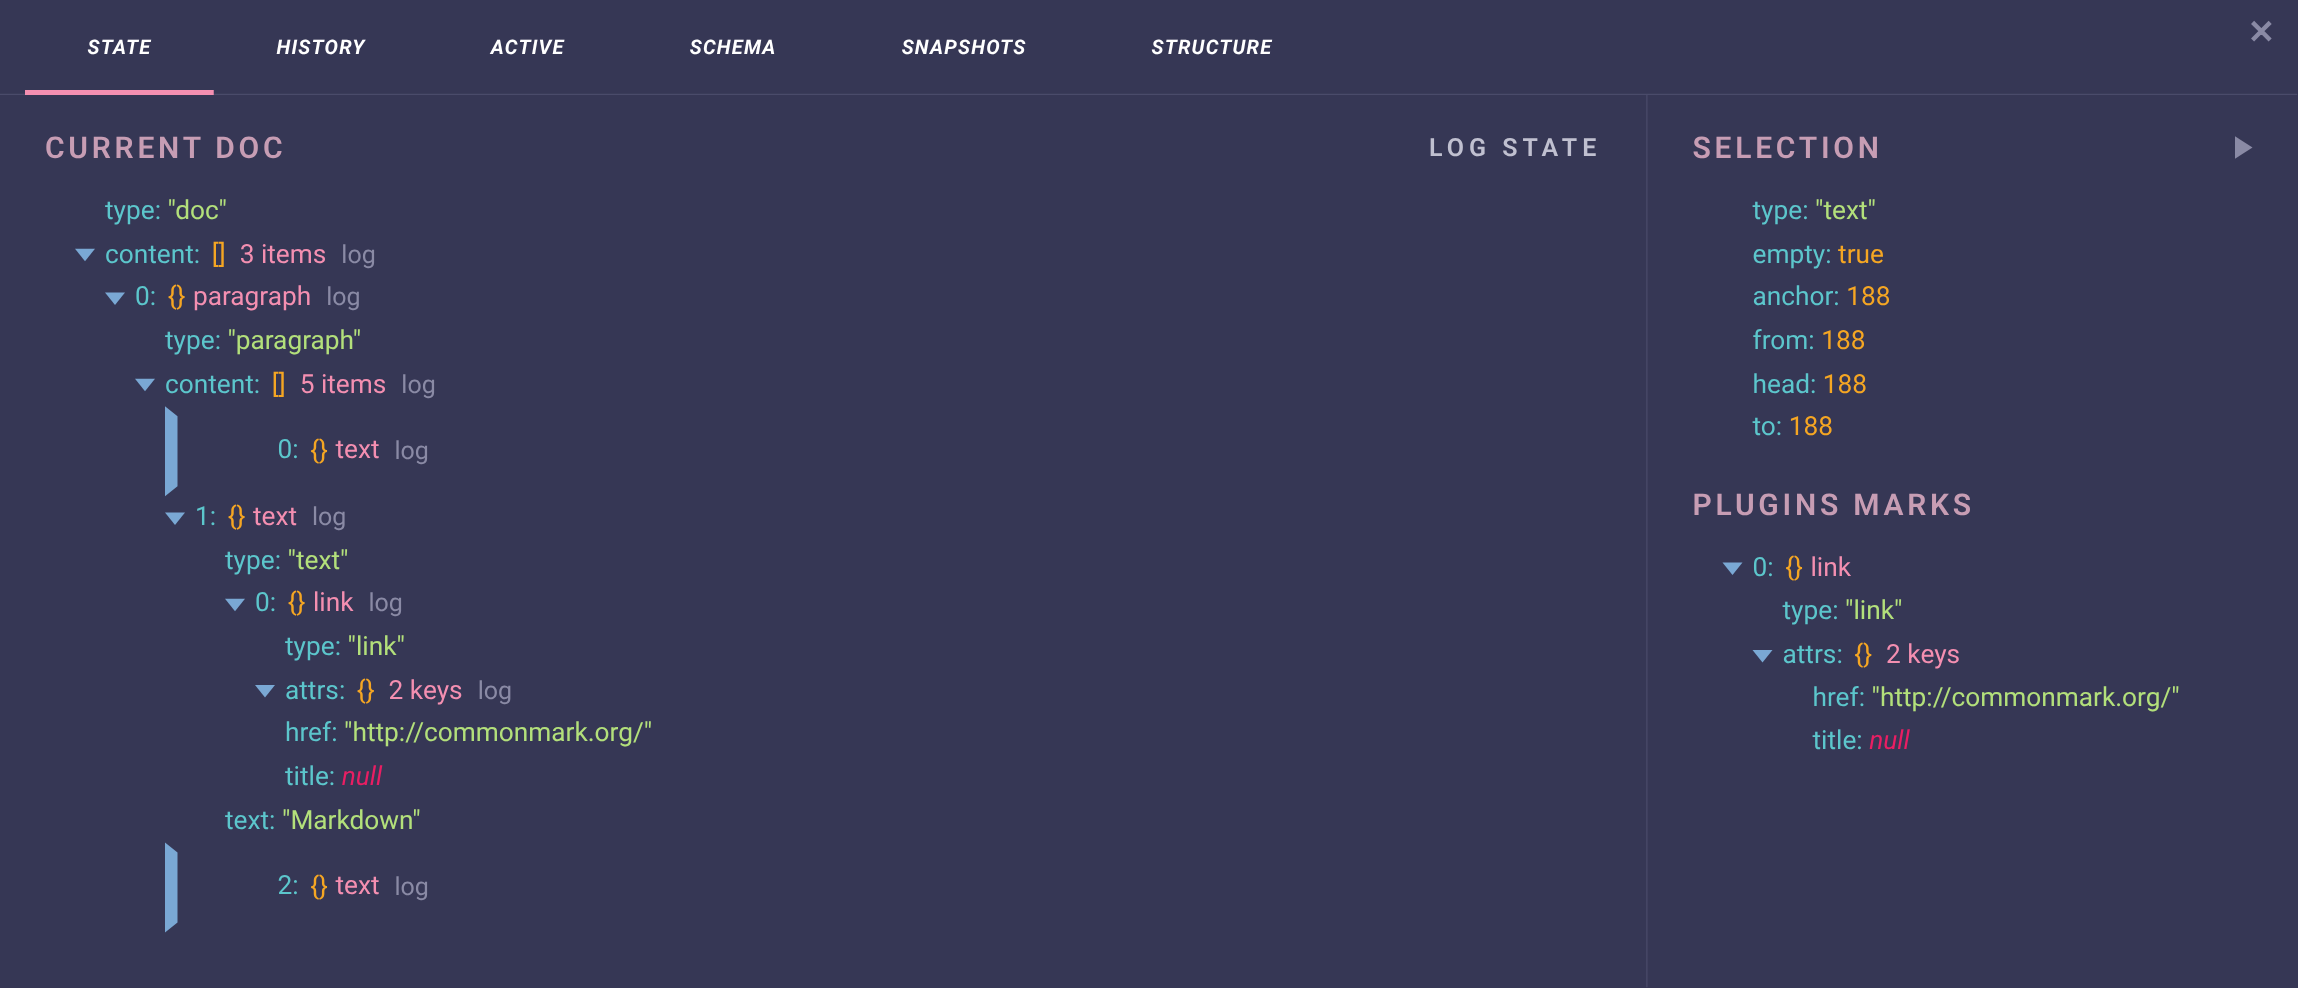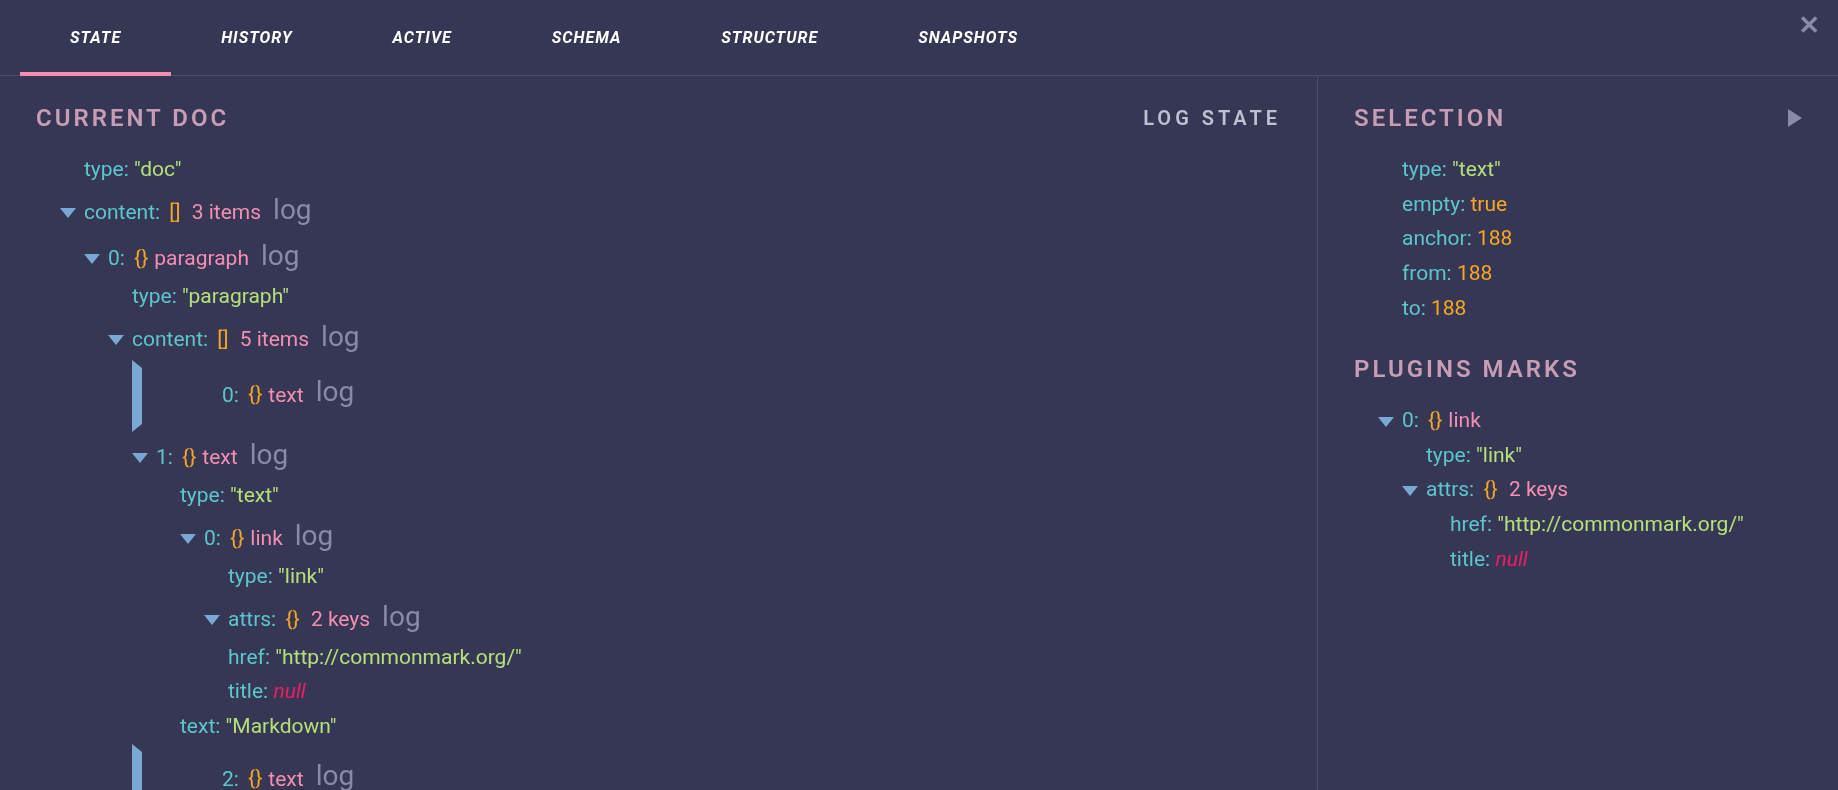--- a/index.html
+++ b/index.html
@@ -127,21 +127,21 @@
     border-bottom: 8px solid transparent;
     border-left: 10px solid #7aa8d4;
   }
   .key { color: var(--key-teal); text-align: right; }
   .str { color: var(--string-green); }
   .num { color: var(--number-orange); }
   .brace { color: var(--brace-orange); margin: 0 6px 0 4px;}
   .pink { color: var(--link-pink); }
   .null { color: var(--null-pink); font-style: italic; }
   .true { color: var(--number-orange); text-align: right; }
-  .log { color: var(--log-gray); font-size: 28px; margin-left: 12px; cursor:pointer;text-align:center;}
+  .log { color: var(--log-gray); font-size: 20px; margin-left: 12px; cursor:pointer;text-align:center;}
   .section { margin-bottom: 30px; }
   .play-right {
     display:inline-block;
     width:0;height:0;
     border-top:9px solid transparent;
     border-bottom:9px solid transparent;
     border-left:14px solid #8a8aa5;
     cursor:pointer;
   }
 </style>
@@ -155,24 +155,24 @@
   <div class="tab">
       <span>HISTORY</span>
     </div>
   <div class="tab">
       <span>ACTIVE</span>
     </div>
   <div class="tab">
       <span>SCHEMA</span>
     </div>
   <div class="tab">
+      <span>SNAPSHOTS</span>
+    </div>
+  <div class="tab">
       <span>STRUCTURE</span>
-    </div>
-  <div class="tab">
-      <span>SNAPSHOTS</span>
     </div>
 </div>
 <div class="close-btn">✕</div>
 
 <div class="main">
 
   <div class="left">
     <div class="section-header">CURRENT DOC</div>
     <div class="log-state">LOG STATE</div>
 
@@ -216,20 +216,21 @@
     <div class="section">
       <div class="section-header">
         <span>SELECTION</span>
         <span class="play-right"></span>
       </div>
       <div class="tree">
         <div class="row"><span class="ind i2"></span><span class="key">type:</span> <span class="str">"text"</span></div>
         <div class="row"><span class="ind i2"></span><span class="key">empty:</span> <span class="true">true</span></div>
         <div class="row"><span class="ind i2"></span><span class="key">anchor:</span> <span class="num">188</span></div>
         <div class="row"><span class="ind i2"></span><span class="key">from:</span> <span class="num">188</span></div>
+        <div class="row"><span class="ind i2"></span><span class="key">head:</span> <span class="num">188</span></div>
         <div class="row"><span class="ind i2"></span><span class="key">to:</span> <span class="num">188</span></div>
       </div>
     </div>
 
     <div class="section">
       <div class="section-header">PLUGINS MARKS</div>
       <div class="tree">
         <div class="row"><span class="ind i1"></span><span class="tri down"></span><span class="key">0:</span> <span class="brace">{}</span><span class="pink">link</span></div>
         <div class="row"><span class="ind i3"></span><span class="key">type:</span> <span class="str">"link"</span></div>
         <div class="row"><span class="ind i2"></span><span class="tri down"></span><span class="key">attrs:</span> <span class="brace">{}</span> <span class="pink">2 keys</span></div>

